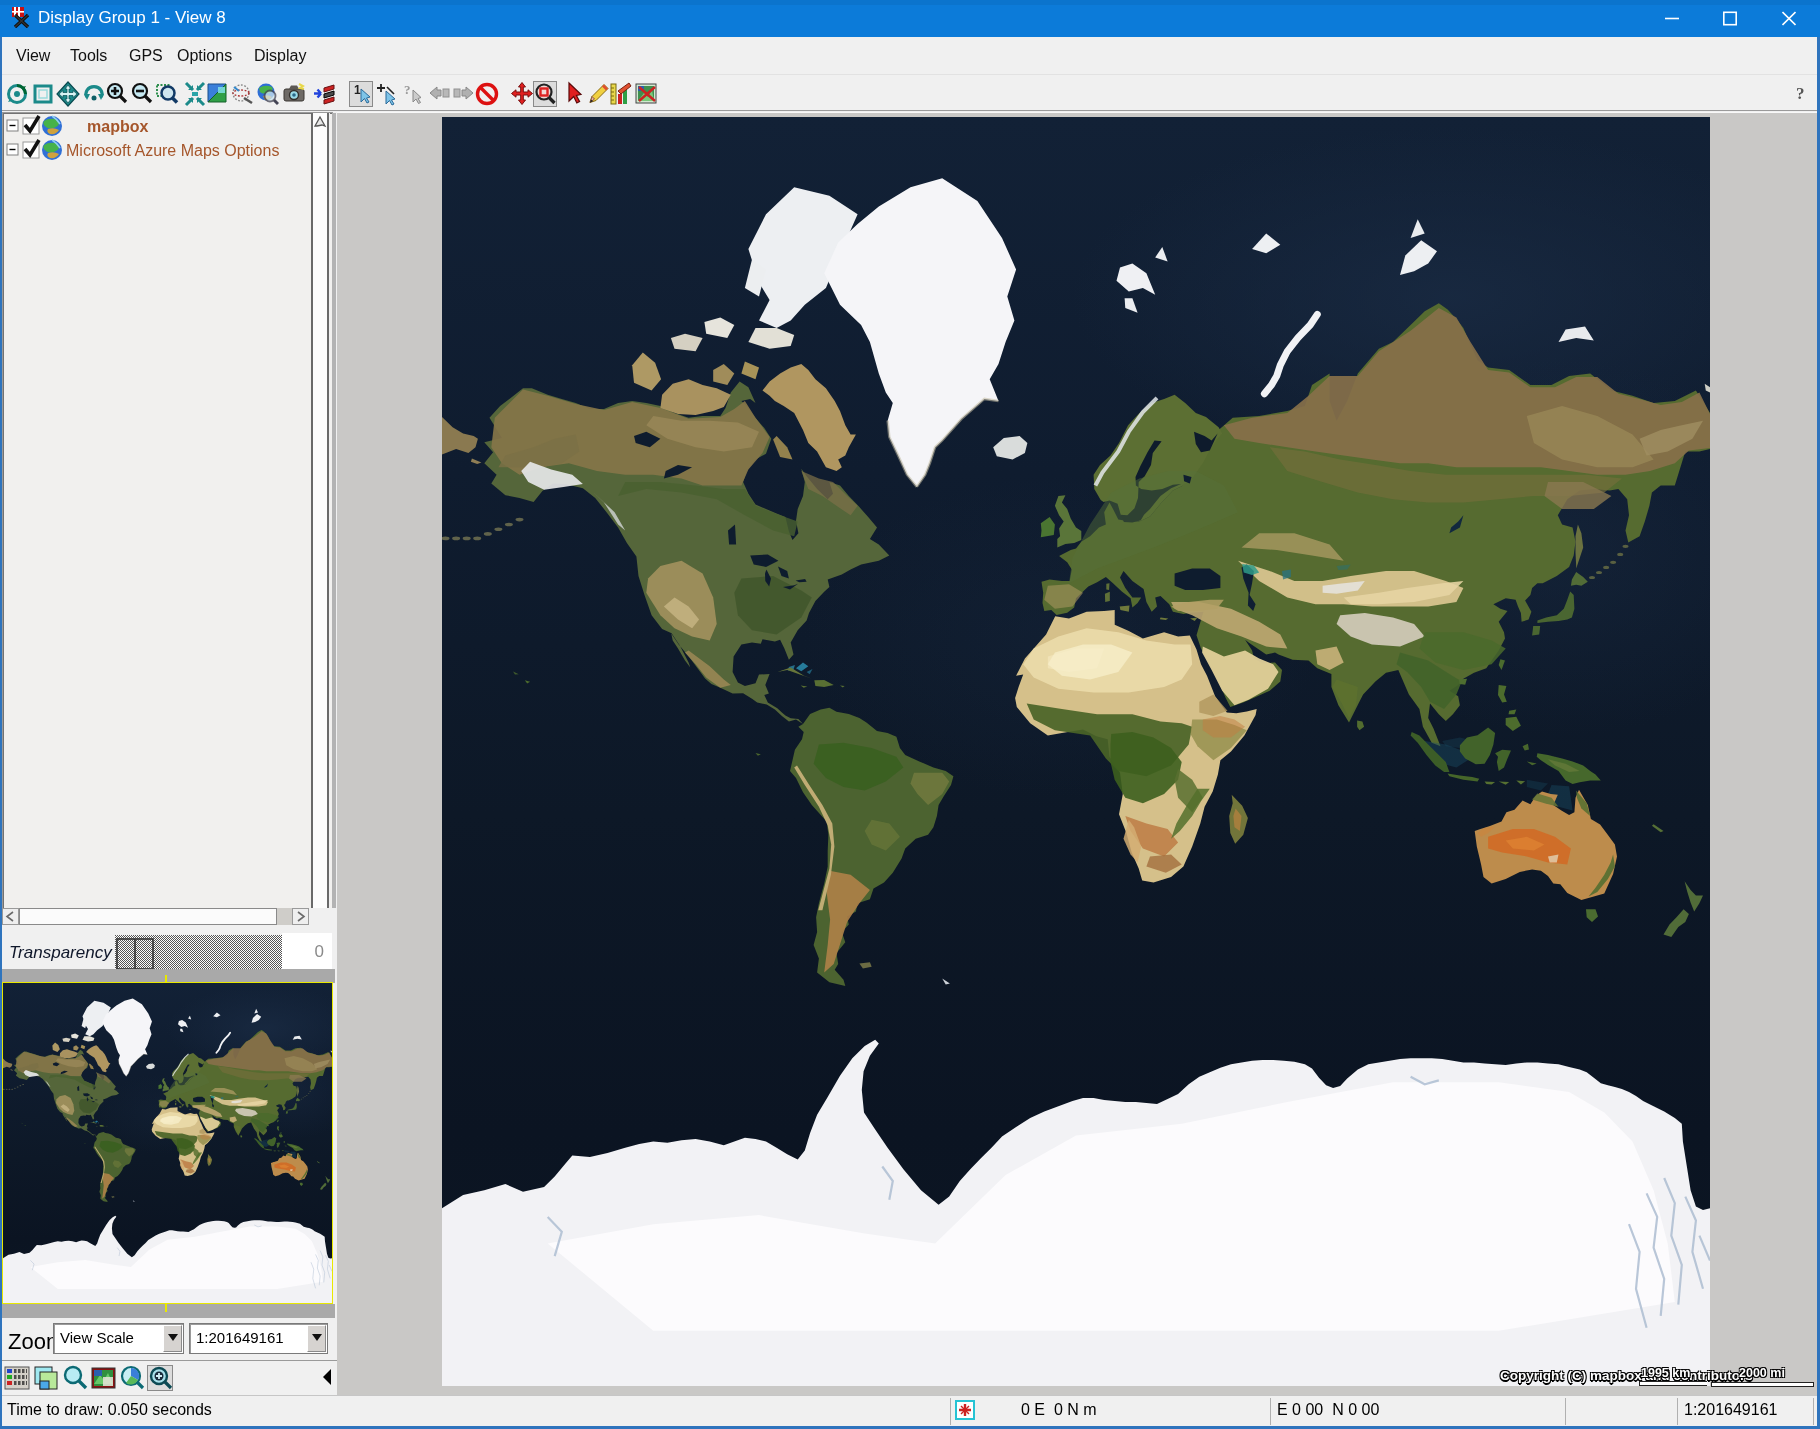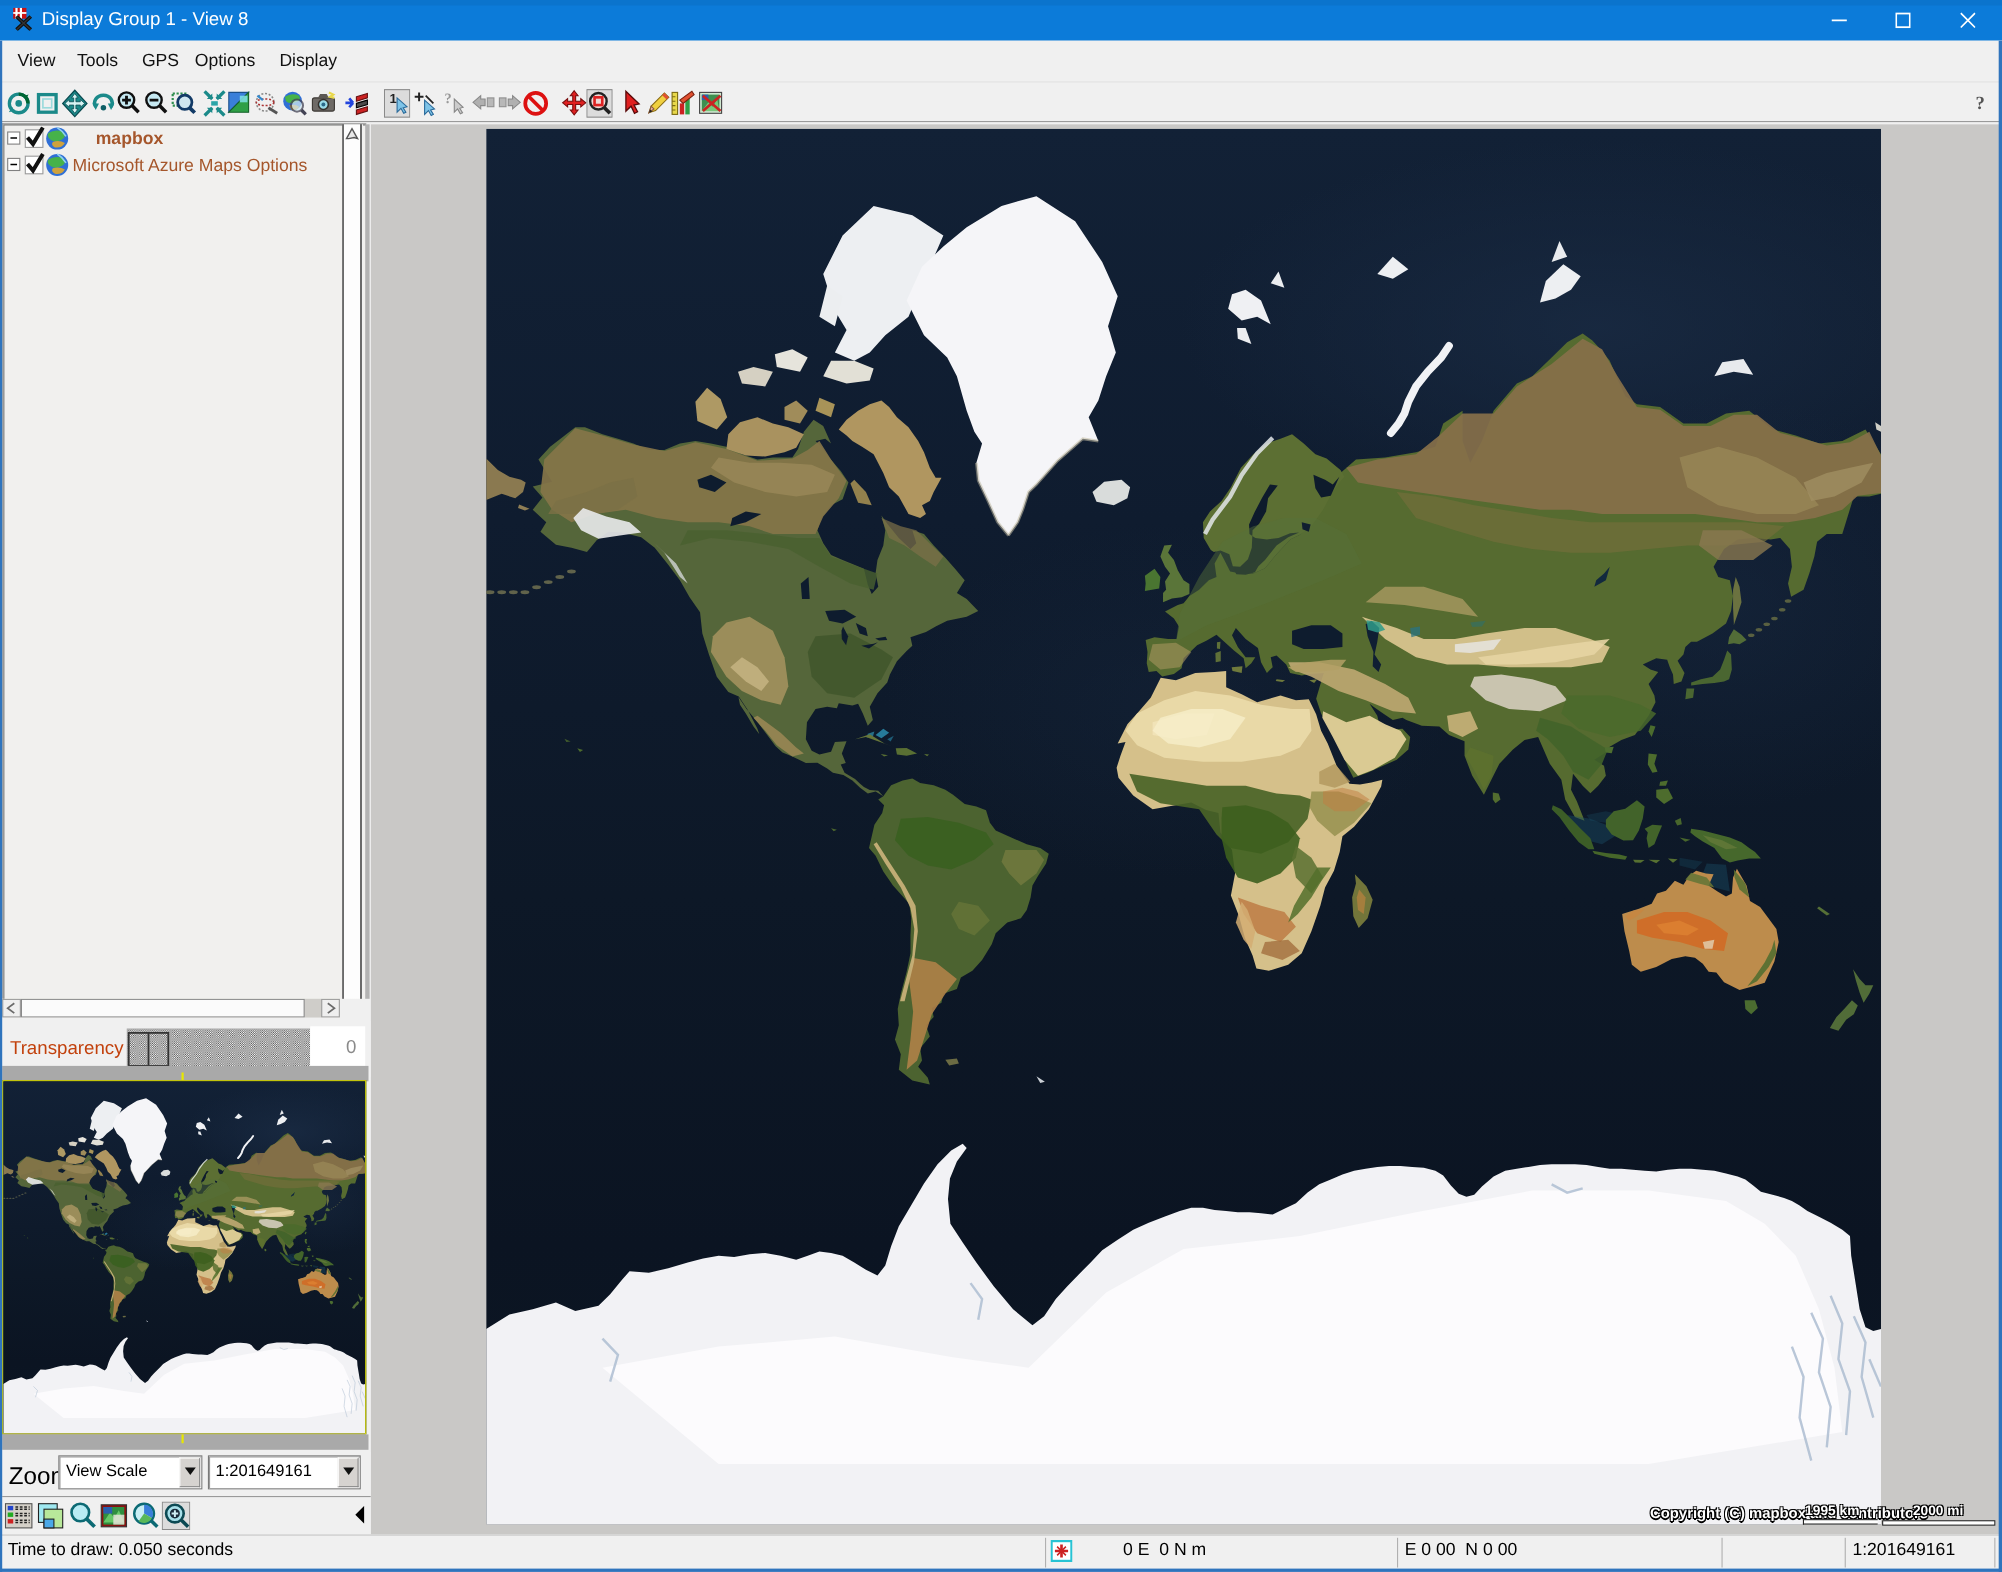--- a/index.html
+++ b/index.html
@@ -472,21 +472,21 @@
       <rect x="0" y="0" width="307" height="17" fill="#cfcdc9"></rect>
       <rect x="0.5" y="0.5" width="16" height="16" fill="#efefef" stroke="#9a9a9a"></rect>
       <path d="M11,4 L5,8.5 L11,13" fill="none" stroke="#6a6a6a" stroke-width="1.6"></path>
       <rect x="17.5" y="0.5" width="257" height="16" fill="#fbfbfb" stroke="#8a8a8a"></rect>
       <rect x="290.5" y="0.5" width="16" height="16" fill="#efefef" stroke="#9a9a9a"></rect>
       <path d="M296,4 L302,8.5 L296,13" fill="none" stroke="#6a6a6a" stroke-width="1.6"></path>
     </svg>
   </div>
 
   <div id="transrow">
-    <div class="abs" style="left:7px;top:15px;font-size:17px;color:#c2410c;">Transparency</div>
+    <div class="abs" style="left:7px;top:15px;font-size:17px;color:#0f172a;font-style:italic;">Transparency</div>
     <svg class="abs" style="left:113px;top:5px;" width="167" height="42" viewBox="0 0 167 42">
       <defs>
           <pattern id="dith" width="2" height="2" patternUnits="userSpaceOnUse">
             <rect width="2" height="2" fill="#fdfdfd"></rect>
             <rect width="1" height="1" fill="#555"></rect>
             <rect x="1" y="1" width="1" height="1" fill="#555"></rect>
           </pattern>
         </defs>
       <rect x="0" y="2" width="167" height="38" fill="url(#dith)"></rect>
       <rect x="2" y="6" width="36" height="30" fill="none" stroke="#333" stroke-width="1.6"></rect>

